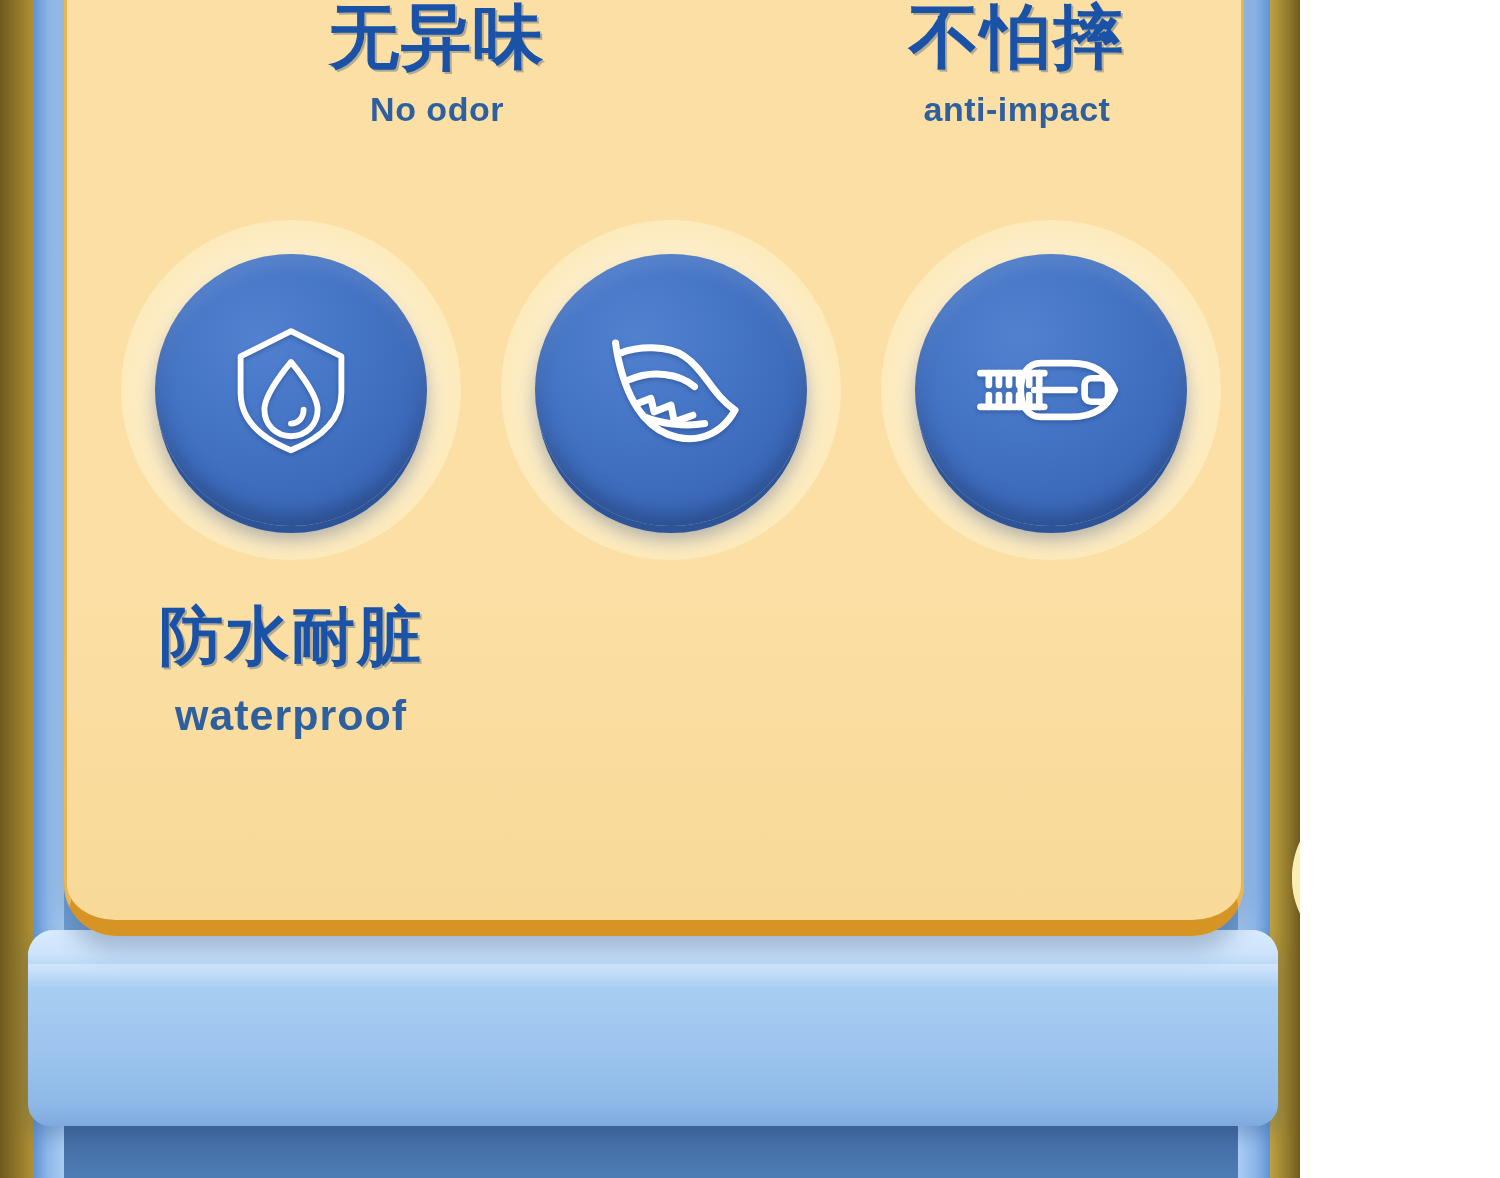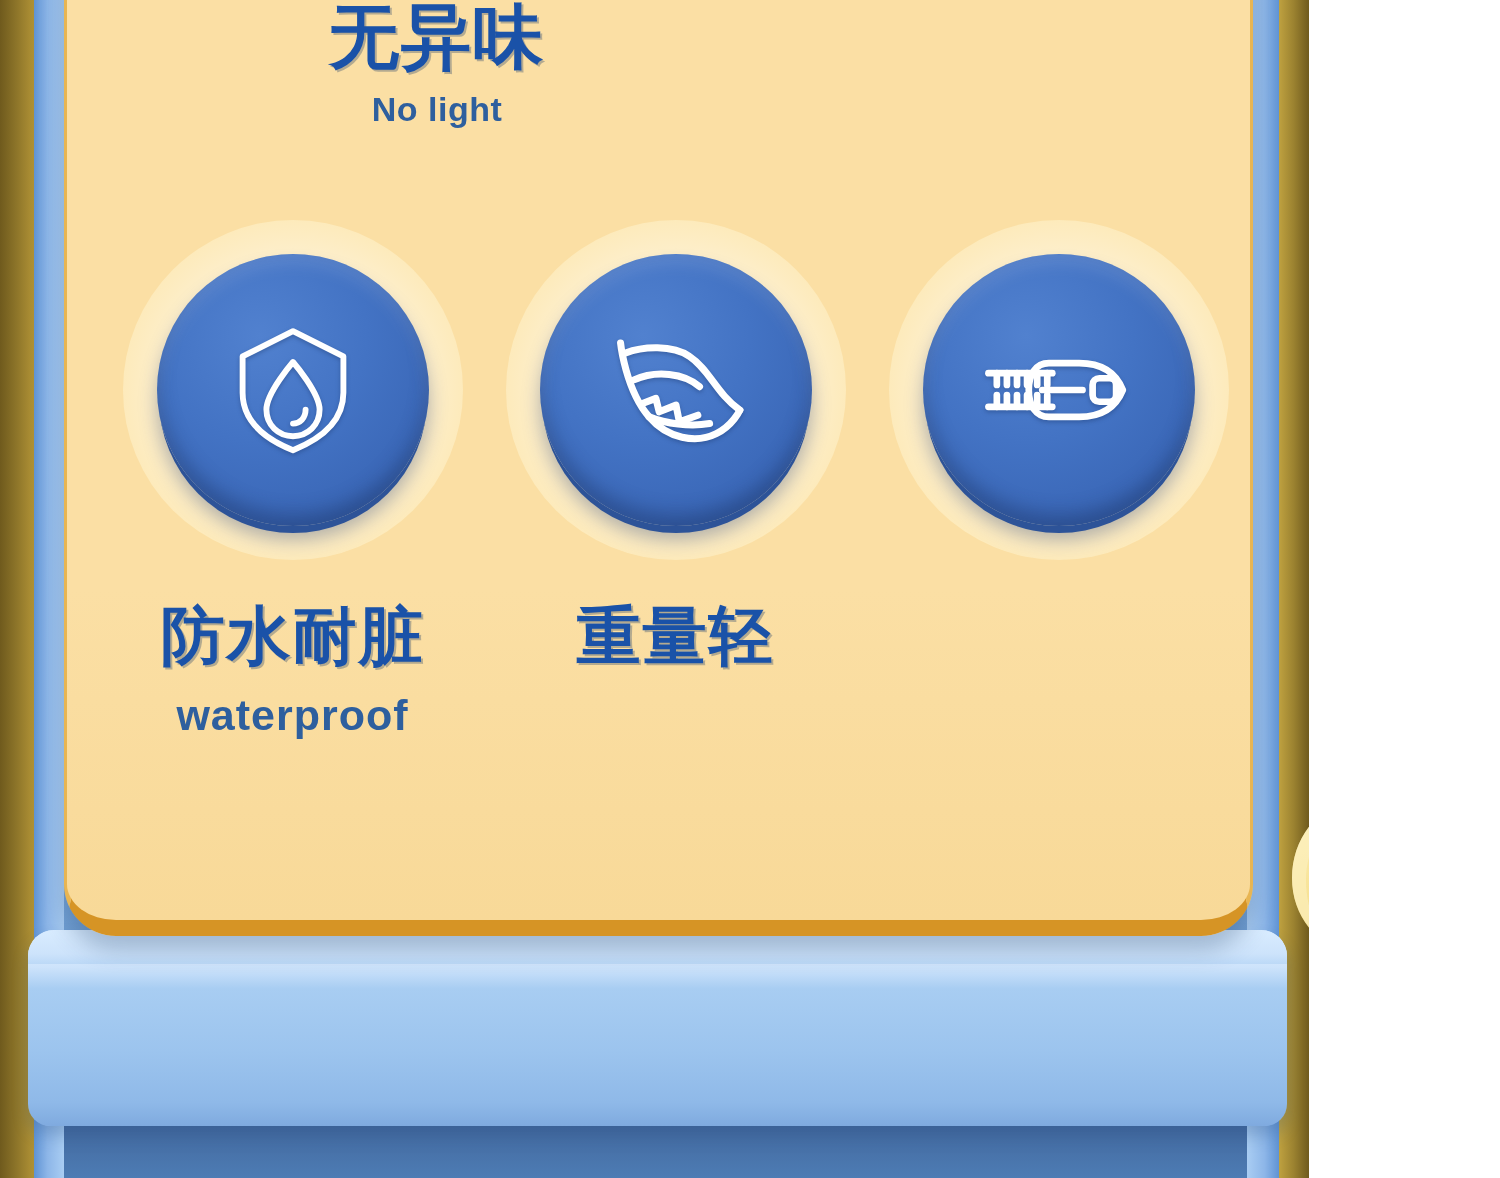--- a/index.html
+++ b/index.html
@@ -11,21 +11,20 @@
   body {
     font-family: "Liberation Sans", "DejaVu Sans", sans-serif;
   }
 
   .stage {
     position: relative;
     width: 1300px;
     height: 1178px;
     overflow: hidden;
     background: #6b9bd2;
-    padding-left: 9px;
   }
 
   
   .bg-blue {
     position: absolute;
     left: 0; top: 0; right: 0; bottom: 0;
     background: linear-gradient(180deg,
         #7aa8da 0%,
         #76a5d8 60%,
         #6f9ed3 88%,
@@ -231,23 +230,27 @@
   <div class="tray">
     <div class="tray-lip"></div>
   </div>
 
   <div class="card">
 
     <div class="top-row">
 
       <div class="top-item a">
         <div class="cn-title">无异味</div>
-        <div class="en-sub">No light</div>
-      </div>
-
+        <div class="en-sub">No odor</div>
+      </div>
+
+      <div class="top-item b">
+        <div class="cn-title">不怕摔</div>
+        <div class="en-sub">anti-impact</div>
+      </div>
 
     </div>
 
     <div class="features">
 
       <div class="feature">
         <div class="halo">
           <div class="disc">
             <svg viewBox="0 0 100 100" fill="none" stroke="#ffffff" stroke-width="4.2" stroke-linecap="round" stroke-linejoin="round">
               <path d="M50 8 L86 26 V52 C86 72 70 85 50 93 C30 85 14 72 14 52 V26 Z"></path>
@@ -265,21 +268,20 @@
           <div class="disc">
             <svg viewBox="0 0 100 100" fill="none" stroke="#ffffff" stroke-width="4.2" stroke-linecap="round" stroke-linejoin="round" class="wide">
               <path d="M17 22 C17 22 20 50 34 66 C45 79 62 82 74 76 C84 71 88 62 88 62"></path>
               <path d="M20 28 C30 24 48 23 58 30 C70 38 74 52 88 62"></path>
               <path d="M25 44 C38 38 55 40 64 48"></path>
               <path d="M30 58 L38 55 L40 63 L50 59 L52 69 L63 65"></path>
               <path d="M34 66 C44 70 58 72 70 70"></path>
             </svg>
           </div>
         </div>
-        <div class="cn-title">重量轻</div>
       </div>
 
       <div class="feature">
         <div class="halo">
           <div class="disc">
             <svg viewBox="0 0 100 100" fill="none" stroke="#ffffff" stroke-width="4" stroke-linecap="round" stroke-linejoin="round" class="wide">
 
               <path d="M8 40 H46"></path>
               <path d="M13 40 V47 M19 40 V47 M25 40 V47 M31 40 V47 M37 40 V47 M43 40 V47"></path>
 

